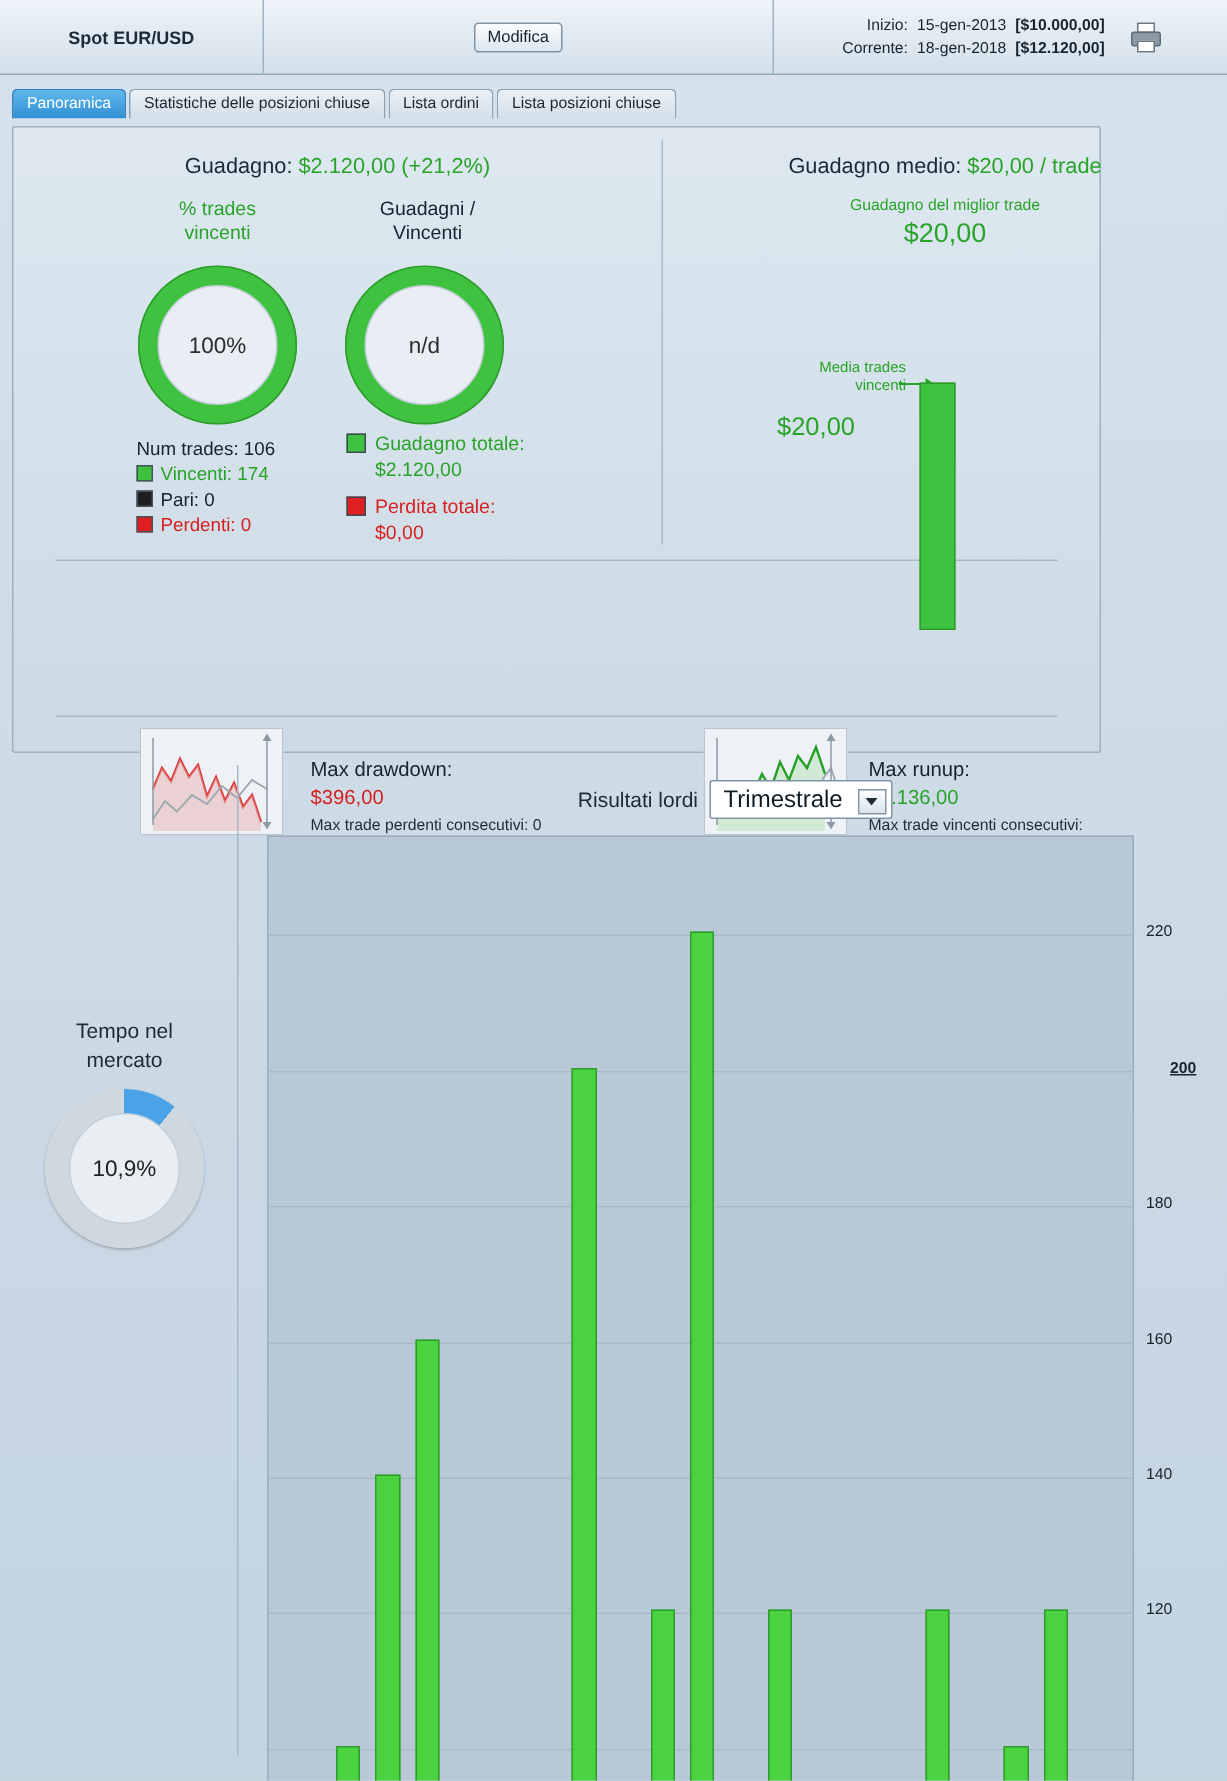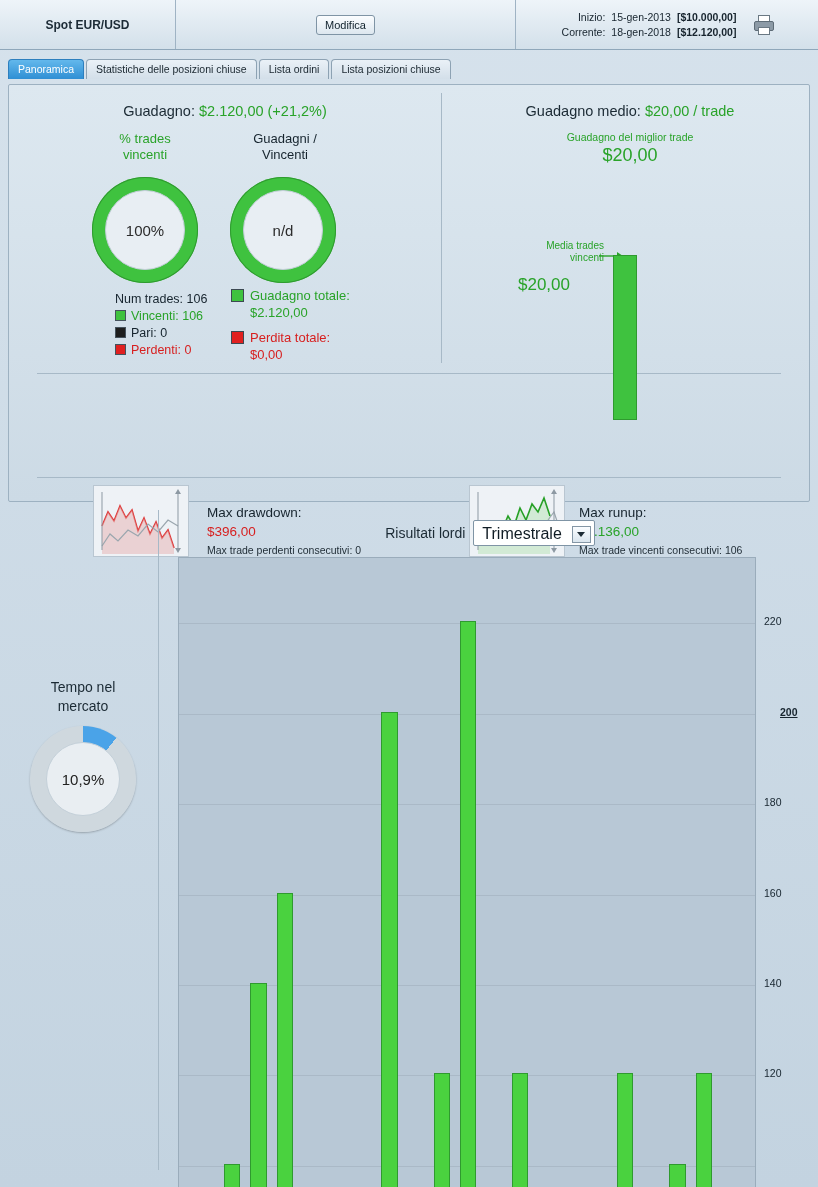--- a/index.html
+++ b/index.html
@@ -87,21 +87,21 @@
     background: #3f9fe0;
     background: linear-gradient(180deg,#63b8ec 0%,#2f8fd4 100%);
     color: #fff;
     border-color: #2d7fbe;
   }
 
   
   .panel {
     position: absolute;
     left: 8px; top: 84px;
-    width: 802px; height: 418px;
+    width: 726px; height: 418px;
     border: 1px solid #9db1c1;
     background: linear-gradient(180deg,#dde8f0 0%,#ccdae5 100%);
     border-radius: 2px;
   }
   .vdiv {
     position: absolute; top: 12px; bottom: 0;
     width: 1px; background: #a7b9c7;
   }
   .hdiv { position: absolute; left: 28px; right: 28px; height: 1px; background: #a7b9c7; }
 
@@ -289,23 +289,23 @@
 
     <div class="donut-label" style="left:212px; top:46px; width:128px;">
       <div class="dark">Guadagni /</div>
       <div class="dark">Vincenti</div>
     </div>
     <div class="donut" style="left:221px; top:92px;">
       <div class="ring"></div>
       <div class="hole">n/d</div>
     </div>
 
-    <div class="legend" style="left:82px; top:206px;margin-left:24px;">
+    <div class="legend" style="left:82px; top:206px;">
       <div class="dark">Num trades: 106</div>
-      <div class="green"><span class="sw g"></span><span>Vincenti: 106</span></div>
+      <div class="green"><span class="sw g"></span><span>Vincenti: 174</span></div>
       <div class="dark"><span class="sw k"></span><span>Pari: 0</span></div>
       <div class="red"><span class="sw r"></span><span>Perdenti: 0</span></div>
     </div>
 
     <div class="tot" style="left:222px; top:202px; width:200px;">
       <div class="row">
         <div class="sq" style="background:#3fc23f"></div>
         <div>
           <div class="green">Guadagno totale:</div>
           <div class="green">$2.120,00</div>

